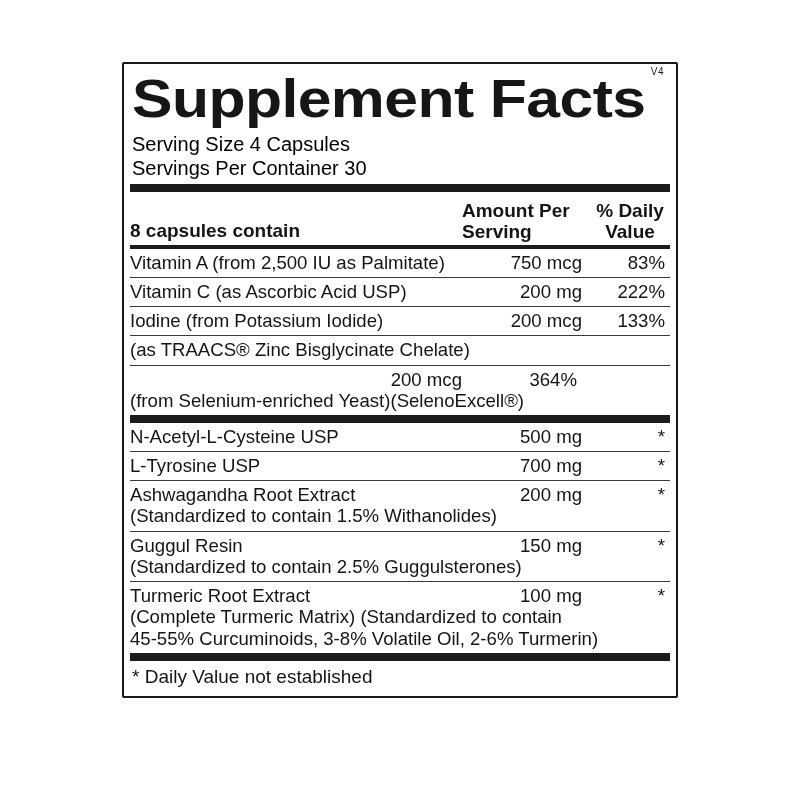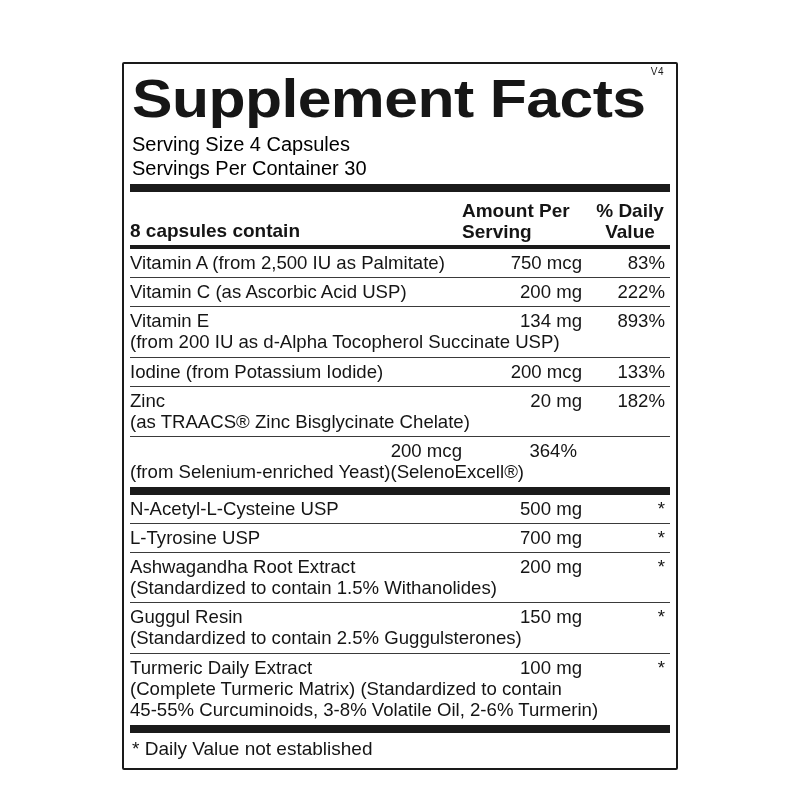--- a/index.html
+++ b/index.html
@@ -84,46 +84,31 @@
 
   <div class="row">
     <div class="grid row-top">
       <div class="name">Vitamin C (as Ascorbic Acid USP)</div>
       <div class="amount">200 mg</div>
       <div class="dv">222%</div>
     </div>
 
   </div>
 
-  <div class="row">
-    <div class="grid row-top">
-      <div class="name">Vitamin E</div>
-      <div class="amount">134 mg</div>
-      <div class="dv">893%</div>
-    </div>
-    <div class="desc">
-          <div>(from 200 IU as d-Alpha Tocopherol Succinate USP)</div>
-        </div>
-  </div>
 
   <div class="row">
     <div class="grid row-top">
       <div class="name">Iodine (from Potassium Iodide)</div>
       <div class="amount">200 mcg</div>
       <div class="dv">133%</div>
     </div>
 
   </div>
 
   <div class="row">
-    <div class="grid row-top">
-      <div class="name">Zinc</div>
-      <div class="amount">20 mg</div>
-      <div class="dv">182%</div>
-    </div>
     <div class="desc">
           <div>(as TRAACS® Zinc Bisglycinate Chelate)</div>
         </div>
   </div>
 
   <div class="row">
     <div class="grid row-top">
       <div class="amount">200 mcg</div>
       <div class="dv">364%</div>
     </div>
@@ -171,21 +156,21 @@
       <div class="amount">150 mg</div>
       <div class="dv">*</div>
     </div>
     <div class="desc">
           <div>(Standardized to contain 2.5% Guggulsterones)</div>
         </div>
   </div>
 
   <div class="row">
     <div class="grid row-top">
-      <div class="name">Turmeric Daily Extract</div>
+      <div class="name">Turmeric Root Extract</div>
       <div class="amount">100 mg</div>
       <div class="dv">*</div>
     </div>
     <div class="desc">
           <div>(Complete Turmeric Matrix) (Standardized to contain</div>
           <div>45-55% Curcuminoids, 3-8% Volatile Oil, 2-6% Turmerin)</div>
         </div>
   </div>
 </div>
 

